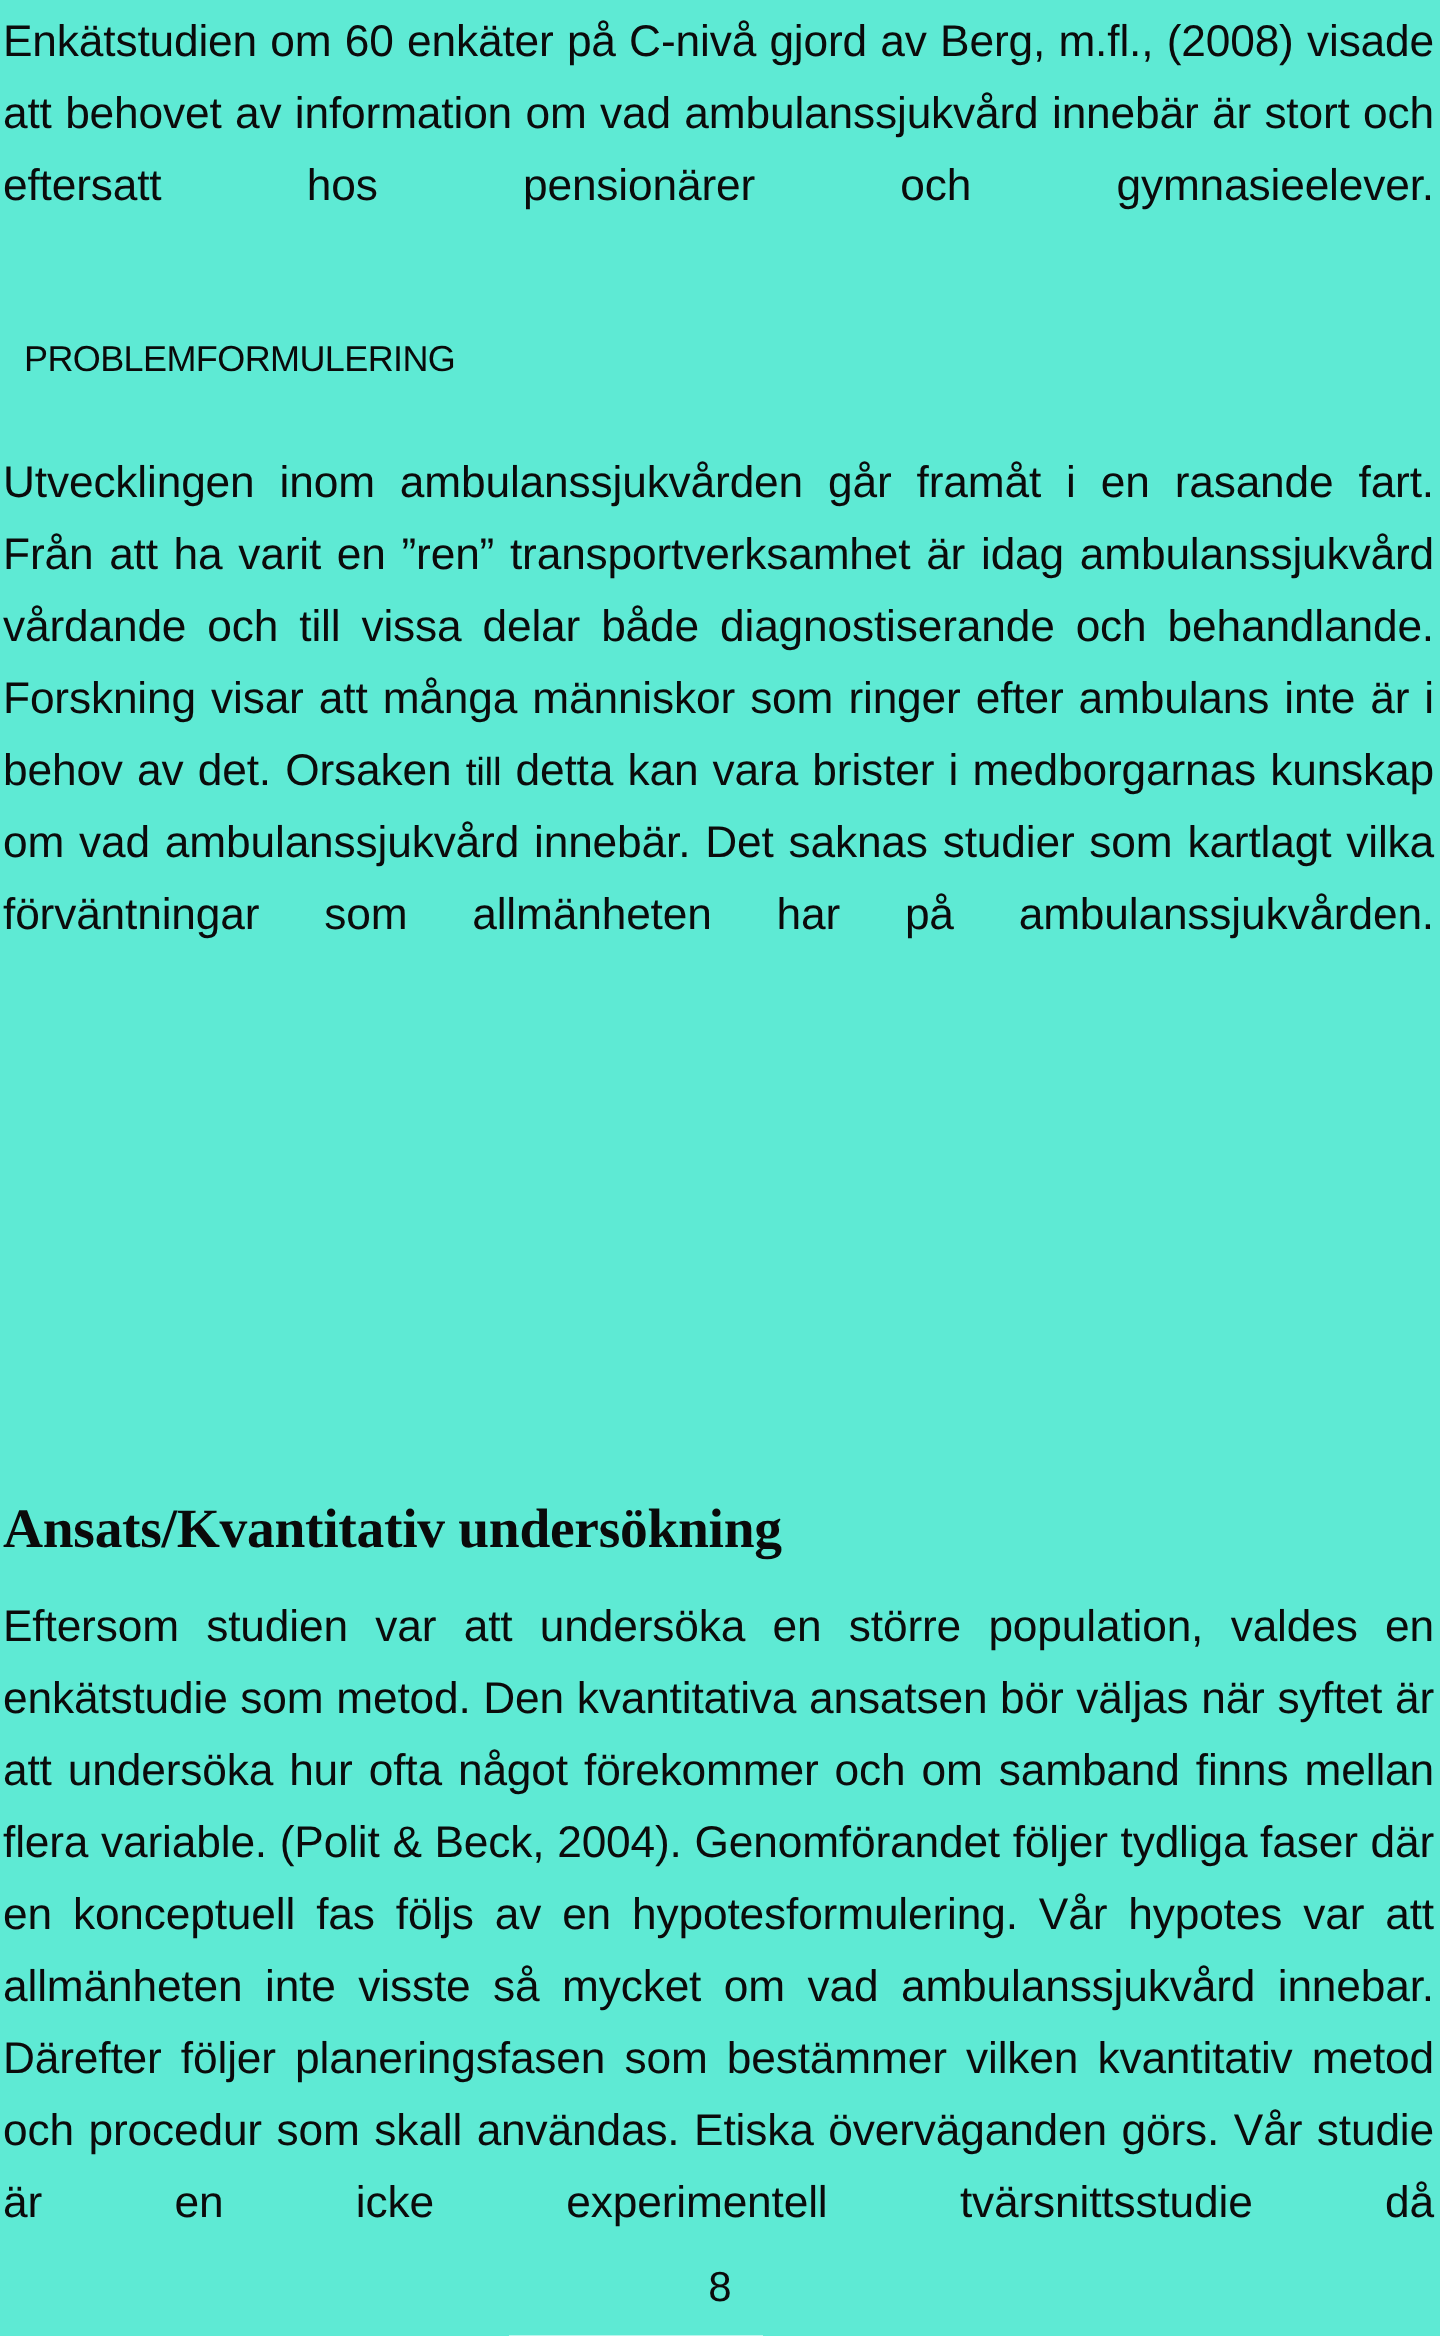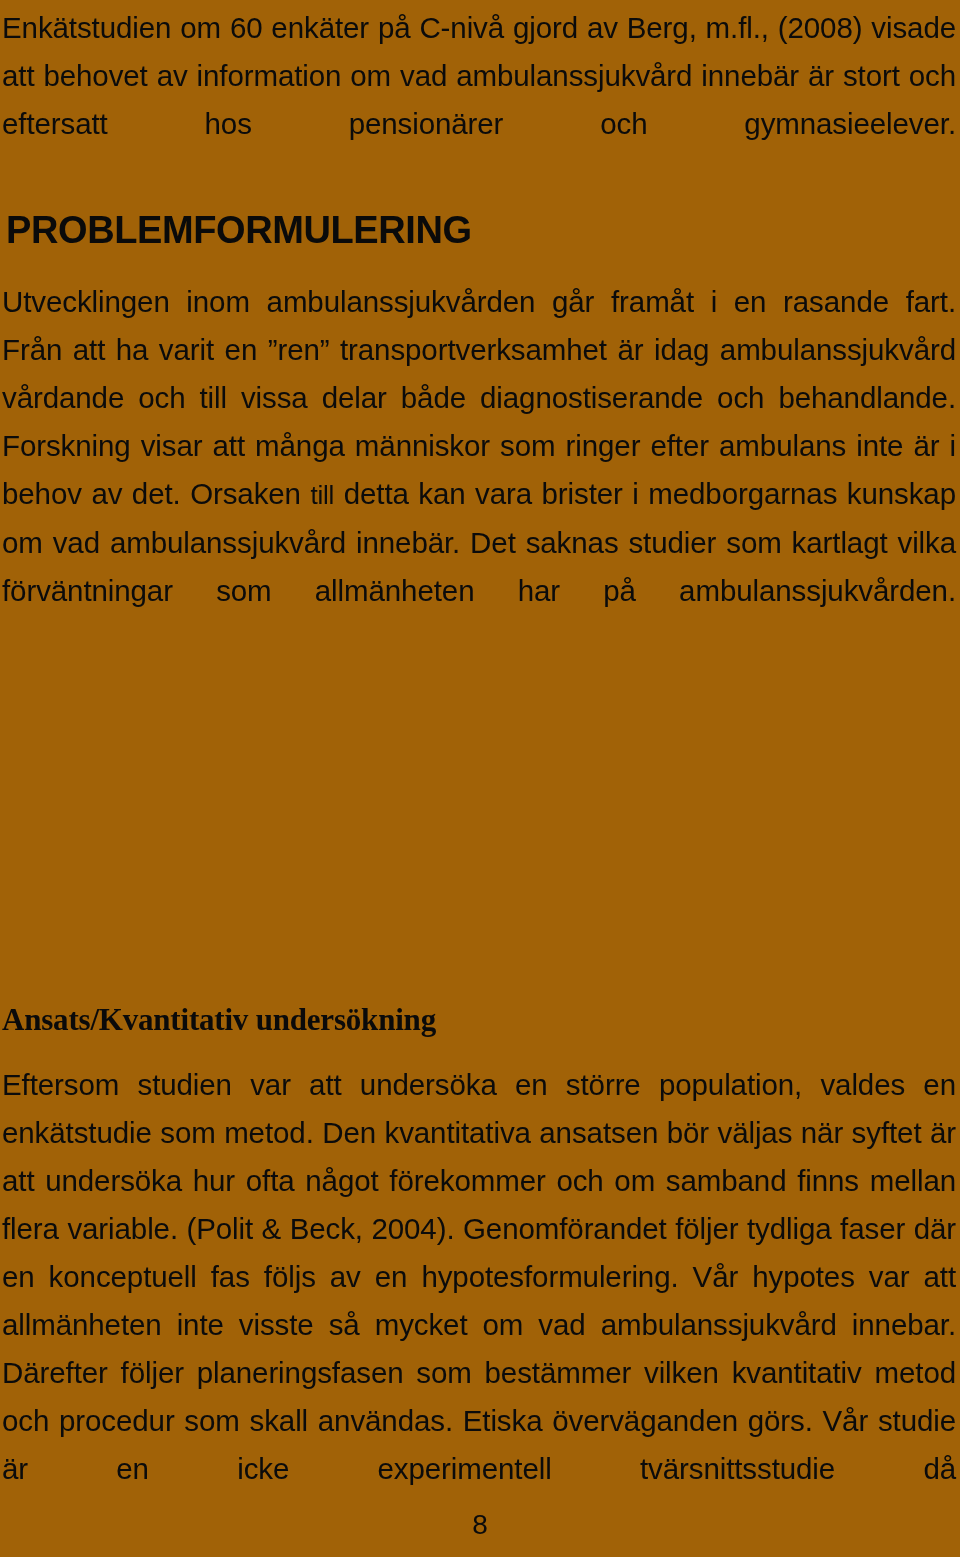--- a/index.html
+++ b/index.html
@@ -11,21 +11,21 @@
   body {
     font-family: "Liberation Sans", sans-serif;
     color: #000000;
     -webkit-font-smoothing: antialiased;
   }
 
   .page {
     position: relative;
     width: 960px;
     height: 1557px;
-    background: #a16207;
+    background: #5eead4;
     overflow: hidden;
     box-sizing: border-box;
   }
 
   
   .content {
     position: absolute;
     left: 2px;
     top: 0;
     width: 954px;
@@ -47,32 +47,32 @@
   
   .para::after {
     content: "";
     display: inline-block;
     width: 100%;
   }
 
   
   .h-main {
     font-family: "Liberation Sans", sans-serif;
-    font-weight: bold;
-    font-size: 38px;
+    font-weight: normal;
+    font-size: 24px;
     line-height: 44px;
-    margin: 4px;
+    margin: 14px;
     letter-spacing: -0.4px;
     color: #0a0a0a;
   }
 
   .h-sub {
     font-family: "Liberation Serif", serif;
     font-weight: bold;
-    font-size: 31px;
+    font-size: 37px;
     line-height: 38px;
     margin: 0;
     letter-spacing: -0.2px;
     color: #0a0a0a;
   }
 
   
   .small-run {
     font-size: 26px;
     letter-spacing: -0.2px;

